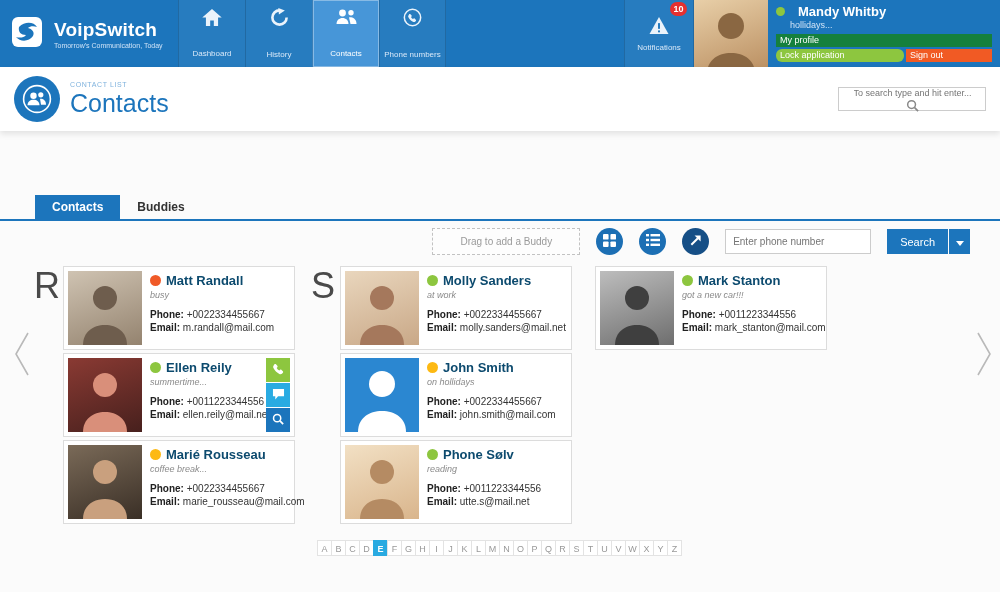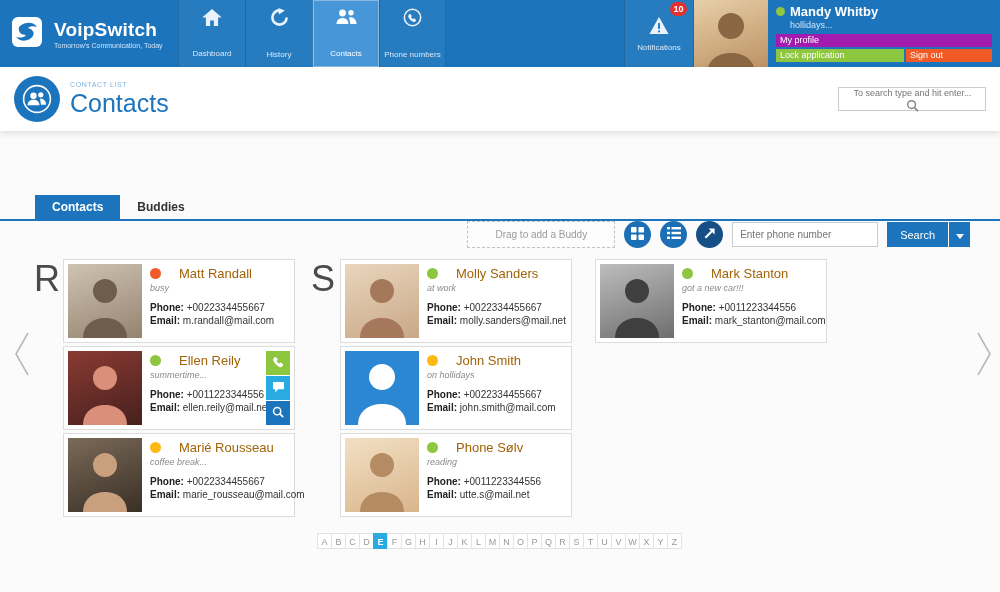--- a/index.html
+++ b/index.html
@@ -19,46 +19,46 @@
   .nav-tile .nav-label { color:#d8e8f8; font-size:8px; text-align:center; line-height:1.1; }
   .nav-tile.active { background:#4796d8; box-shadow:inset 0 0 0 1px rgba(255,255,255,0.35); }
   .nav-tile.active .nav-label { color:#fff; }
   .notif-tile { margin-left:auto; position:relative; width:70px; display:flex; flex-direction:column; align-items:center; justify-content:center; gap:4px;
               background:rgba(255,255,255,0.05); border-left:1px solid rgba(0,0,0,0.15); border-right:1px solid rgba(0,0,0,0.15); cursor:pointer; }
   .notif-tile .nav-label { color:#d8e8f8; font-size:8px; }
   .badge { position:absolute; top:2px; right:6px; min-width:17px; height:14px; background:#e53030; color:#fff;
            border-radius:8px; font-size:9px; line-height:14px; text-align:center; padding:0 3px; font-weight:bold; }
   .hdr-avatar { width:66px; position:relative; overflow:hidden; cursor:pointer; }
   .user-panel { width:232px; display:flex; flex-direction:column; padding:4px 8px 0 8px; }
-  .user-row1 { display:flex; align-items:center; gap:5px; }
+  .user-row1 { display:flex; align-items:center; gap:13px; }
   .user-dot { width:9px; height:9px; border-radius:50%; background:#8dc63f; }
   .user-name { color:#fff; font-size:13px; font-weight:bold; }
   .user-status { color:#cfe3f7; font-size:9px; margin:1px 0 4px 14px; }
   .bar { height:13px; line-height:13px; font-size:9px; color:#fff; padding-left:4px; cursor:pointer; }
-  .bar-profile { background:#a21caf; margin-bottom:2px; }
+  .bar-profile { background:#15803d; margin-bottom:2px; }
   .user-row4 { display:flex; }
-  .bar-lock { background:#8dc63f; width:128px; }
+  .bar-lock { background:#8dc63f; width:128px;border-radius:6px; }
   .bar-signout { background:#f15a24; flex:1; margin-left:2px; }
 
   
   .titlebar { height:64px; background:#fff; display:flex; align-items:center; padding:0 14px;
               box-shadow:0 3px 6px rgba(0,0,0,0.10); position:relative; z-index:2; }
   .title-circle { width:46px; height:46px; border-radius:50%; background:#1c75bc; display:flex; align-items:center; justify-content:center; margin-right:10px; }
   .kicker { color:#7fb2dd; font-size:7px; letter-spacing:.6px; }
   .page-title { color:#1c75bc; font-size:25px; font-weight:normal; margin-top:1px; }
   .top-search { margin-left:auto; width:148px; height:24px; border:1px solid #ccc; background:#fff; display:flex; align-items:center; padding:0 6px;flex-direction:column; }
   .top-search input { flex:1; border:none; outline:none; font-size:9px; color:#555; font-family:inherit; min-width:0; }
 
   
   .main { position:relative; height:461px; background:#fbfbfb; }
   .tabs-row { display:flex; padding-left:35px; padding-top:64px; border-bottom:2px solid #1c75bc; }
   .tab { padding:5px 17px; font-size:12px; font-weight:bold; color:#333; cursor:pointer; }
   .tab.active { background:#1c75bc; color:#fff; }
 
-  .toolbar { display:flex; align-items:center; justify-content:flex-end; gap:9px; padding:0 30px 5px 0; }
+  .toolbar { display:flex; align-items:center; justify-content:flex-end; gap:16px; padding:7px 30px 5px 0; }
   .drop-zone { border:1px dashed #c2c2c2; color:#9a9a9a; font-size:10px; padding:7px 27px; background:#fdfdfd; }
   .circle-btn { width:27px; height:27px; border-radius:50%; background:#1c6fb4; display:flex; align-items:center; justify-content:center; cursor:pointer; }
   .circle-btn.dark { background:#164f86; }
   .phone-input { width:146px; height:25px; border:1px solid #ccc; font-size:10px; padding:0 7px; color:#333; font-family:Liberation Sans, sans-serif; outline:none; }
   .search-btn { height:25px; background:#1c75bc; color:#fff; font-size:11px; padding:0 13px; cursor:pointer; }
   .caret-btn { height:25px; width:21px; background:#1c75bc; margin-left:1px; display:flex; align-items:center; justify-content:center; cursor:pointer; }
 
   .content { display:flex; padding:6px 0 0 34px; }
   .group-letter { width:29px; font-size:36px; color:#4a4a4a; line-height:1; padding-top:2px; flex-shrink:0; }
   .group-letter.empty { width:7px; }
@@ -76,21 +76,21 @@
   .ph-utte  { background:linear-gradient(160deg,#f2e0c4,#d9b58c); } .ph-utte  .sil { fill:#b58b63; }
   .ph-mark  { background:linear-gradient(160deg,#bdbdbd,#6e6e6e); } .ph-mark  .sil { fill:#3f3f3f; }
 
   .info { margin-left:8px; padding-top:2px; min-width:0; }
   .card.has-actions .info { padding-right:26px; }
   .name-row { display:flex; align-items:center; gap:5px; }
   .dot { width:11px; height:11px; border-radius:50%; background:#bbb; flex-shrink:0; }
   .dot[data-status="online"] { background:#8dc63f; }
   .dot[data-status="busy"]   { background:#f05a28; }
   .dot[data-status="away"]   { background:#fdb913; }
-  .cname { font-size:13px; color:#a16207; font-weight:normal; white-space:nowrap;margin-left:13px; }
+  .cname { font-size:13px; color:#0c4a6e; font-weight:bold; white-space:nowrap; }
   .status-text { font-style:italic; font-size:9px; color:#8a8a8a; margin:2px 0 9px 0; }
   .line { font-size:10px; color:#333; margin-top:2px; white-space:nowrap; }
   .line .lbl { font-weight:bold; color:#222; }
 
   .card-actions { position:absolute; right:4px; top:4px; bottom:4px; display:flex; flex-direction:column; justify-content:space-between; }
   .abtn { width:24px; height:24px; display:flex; align-items:center; justify-content:center; cursor:pointer; }
   .abtn.call { background:#8dc63f; }
   .abtn.chat { background:#29abe2; }
   .abtn.find { background:#1c75bc; }
 

